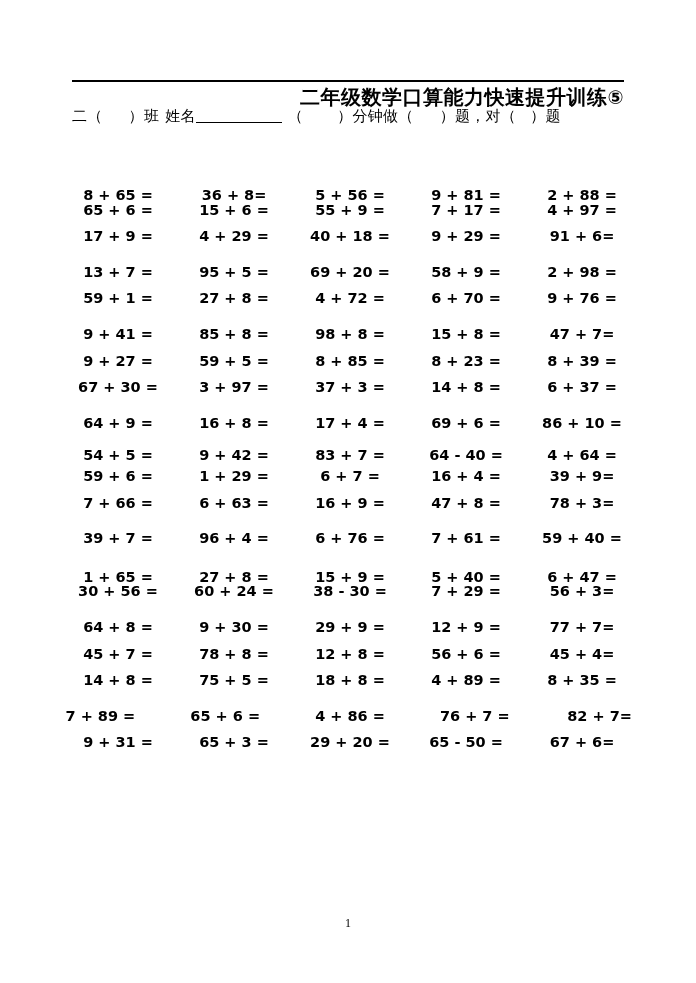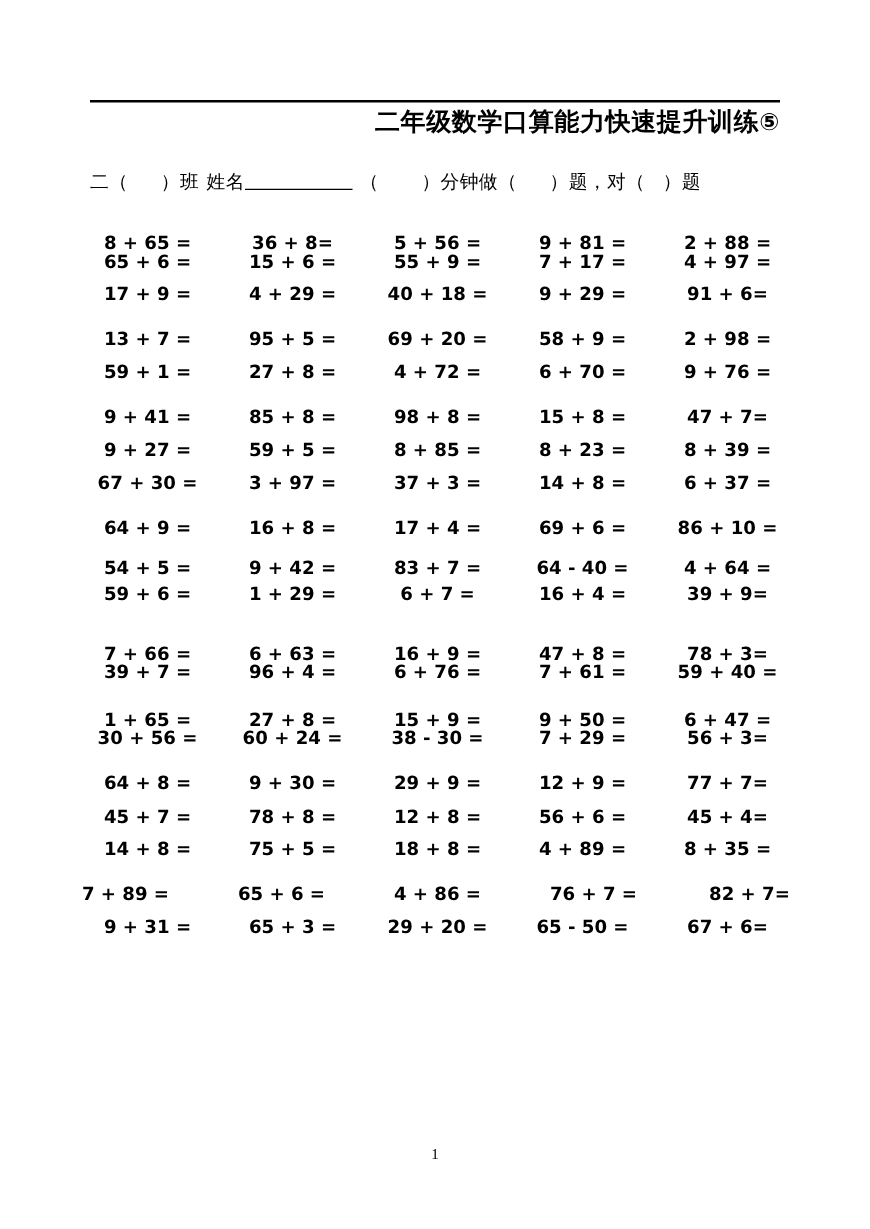--- a/index.html
+++ b/index.html
@@ -41,21 +41,21 @@
     letter-spacing: 0.5px;
     white-space: nowrap;
   }
   .title .circled {
     font-family: "DejaVu Sans", sans-serif;
     font-size: 19px;
   }
   .subtitle {
     position: absolute;
     left: 72px;
-    top: 136px;
+    top: 107px;
     width: 560px;
     font-size: 15px;
     white-space: nowrap;
     letter-spacing: 0.3px;
   }
   .sp-sm { display: inline-block; width: 26px; }
   .sp-xs { display: inline-block; width: 14px; }
   .sp-md { display: inline-block; width: 34px; }
   .sp-tiny { display: inline-block; width: 6px; }
   .name-blank {
@@ -176,39 +176,39 @@
         <div class="cell">64 - 40 =</div>
         <div class="cell">4 + 64 =</div>
       </div>
       <div class="row" style="height: 26.6px; align-items: flex-start;">
         <div class="cell">59 + 6 =</div>
         <div class="cell">1 + 29 =</div>
         <div class="cell">6 + 7 =</div>
         <div class="cell">16 + 4 =</div>
         <div class="cell">39 + 9=</div>
       </div>
-      <div class="row" style="height: 35.6px; align-items: flex-end;">
+      <div class="row" style="height: 35.6px; align-items: flex-start;">
         <div class="cell">7 + 66 =</div>
         <div class="cell">6 + 63 =</div>
         <div class="cell">16 + 9 =</div>
         <div class="cell">47 + 8 =</div>
         <div class="cell">78 + 3=</div>
       </div>
       <div class="row" style="height: 26.6px; align-items: flex-start;">
         <div class="cell">39 + 7 =</div>
         <div class="cell">96 + 4 =</div>
         <div class="cell">6 + 76 =</div>
         <div class="cell">7 + 61 =</div>
         <div class="cell">59 + 40 =</div>
       </div>
       <div class="row" style="height: 26.6px; align-items: flex-end;">
         <div class="cell">1 + 65 =</div>
         <div class="cell">27 + 8 =</div>
         <div class="cell">15 + 9 =</div>
-        <div class="cell">9 + 50 =</div>
+        <div class="cell">5 + 40 =</div>
         <div class="cell">6 + 47 =</div>
       </div>
       <div class="row" style="height: 35.6px; align-items: flex-start;">
         <div class="cell">30 + 56 =</div>
         <div class="cell">60 + 24 =</div>
         <div class="cell">38 - 30 =</div>
         <div class="cell">7 + 29 =</div>
         <div class="cell">56 + 3=</div>
       </div>
       <div class="row" style="height: 26.6px; align-items: flex-start;">

